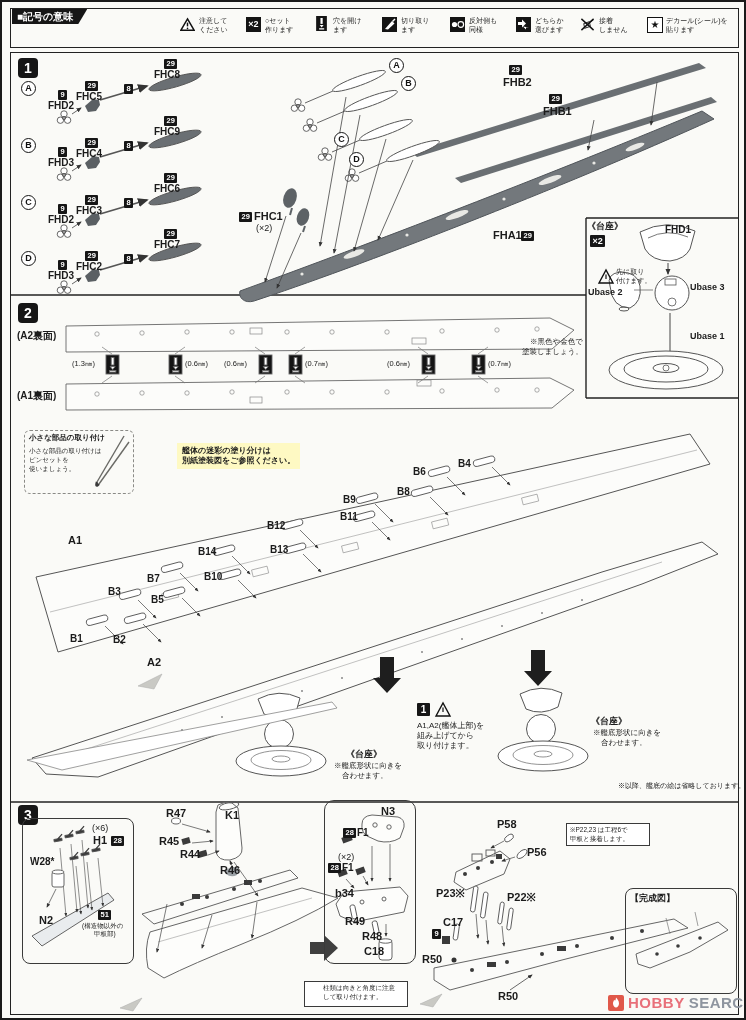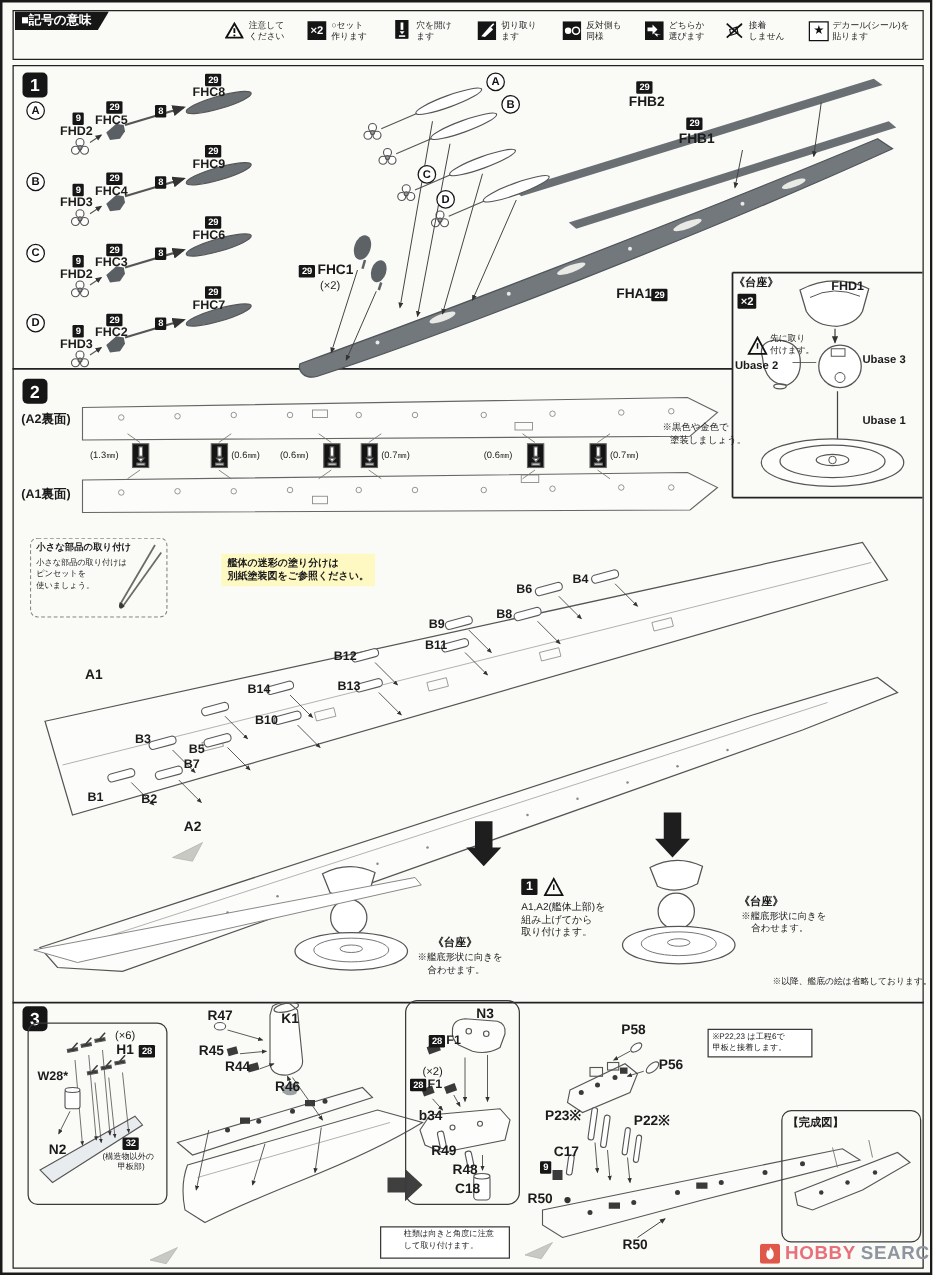--- a/index.html
+++ b/index.html
@@ -562,21 +562,21 @@
 
 <div class="lb f9 bold" style="left:585px;top:219px">《台座》</div>
 <div class="bdg" style="left:588px;top:233px;font-size:9px;line-height:12px">×2</div>
 <div class="lb f10 bold" style="left:663px;top:222px">FHD1</div>
 <div class="lb f7" style="left:614px;top:266px">先に取り</div>
 <div class="lb f7" style="left:614px;top:275px">付けます。</div>
 <div class="lb f9 bold" style="left:586px;top:285px">Ubase 2</div>
 <div class="lb f9 bold" style="left:688px;top:280px">Ubase 3</div>
 <div class="lb f9 bold" style="left:688px;top:329px">Ubase 1</div>
 <div class="lb f75" style="left:528px;top:336px">※黒色や金色で</div>
-<div class="lb f75" style="left:534px;top:346px">塗装しましょう。</div>
+<div class="lb f75" style="left:520px;top:346px">塗装しましょう。</div>
 
 <div class="stepn" style="left:16px;top:301px">2</div>
 <div class="lb f10 bold" style="left:15px;top:328px">(A2裏面)</div>
 <div class="lb f10 bold" style="left:15px;top:388px">(A1裏面)</div>
 <div class="lb f75" style="left:70px;top:358px">(1.3㎜)</div>
 <div class="lb f75" style="left:183px;top:358px">(0.6㎜)</div>
 <div class="lb f75" style="left:222px;top:358px">(0.6㎜)</div>
 <div class="lb f75" style="left:303px;top:358px">(0.7㎜)</div>
 <div class="lb f75" style="left:385px;top:358px">(0.6㎜)</div>
 <div class="lb f75" style="left:486px;top:358px">(0.7㎜)</div>
@@ -592,21 +592,21 @@
   <div>別紙塗装図をご参照ください。</div>
 </div>
 
 <div class="lb f11 bold" style="left:66px;top:532px">A1</div>
 <div class="lb f11 bold" style="left:145px;top:654px">A2</div>
 
 <div class="lb f10 bold" style="left:68px;top:631px">B1</div>
 <div class="lb f10 bold" style="left:111px;top:632px">B2</div>
 <div class="lb f10 bold" style="left:106px;top:584px">B3</div>
 <div class="lb f10 bold" style="left:149px;top:592px">B5</div>
-<div class="lb f10 bold" style="left:145px;top:604px">B7</div>
+<div class="lb f10 bold" style="left:145px;top:571px">B7</div>
 <div class="lb f10 bold" style="left:196px;top:544px">B14</div>
 <div class="lb f10 bold" style="left:202px;top:569px">B10</div>
 <div class="lb f10 bold" style="left:265px;top:518px">B12</div>
 <div class="lb f10 bold" style="left:268px;top:542px">B13</div>
 <div class="lb f10 bold" style="left:341px;top:492px">B9</div>
 <div class="lb f10 bold" style="left:338px;top:509px">B11</div>
 <div class="lb f10 bold" style="left:395px;top:484px">B8</div>
 <div class="lb f10 bold" style="left:411px;top:464px">B6</div>
 <div class="lb f10 bold" style="left:456px;top:456px">B4</div>
 
@@ -623,21 +623,21 @@
 <div class="lb f75" style="left:599px;top:737px">合わせます。</div>
 <div class="lb f7" style="left:616px;top:780px">※以降、艦底の絵は省略しております。</div>
 
 <div class="stepn" style="left:16px;top:803px">3</div>
 <div class="box" style="left:20px;top:816px;width:112px;height:146px;border-radius:8px"></div>
 <div class="lb f10 bold" style="left:28px;top:854px">W28*</div>
 <div class="lb f9" style="left:90px;top:821px">(×6)</div>
 <div class="lb f11 bold" style="left:91px;top:832px">H1</div>
 <div class="bdg" style="left:109px;top:834px">28</div>
 <div class="lb f11 bold" style="left:37px;top:912px">N2</div>
-<div class="bdg" style="left:96px;top:908px">32</div>
+<div class="bdg" style="left:96px;top:908px">51</div>
 <div class="lb f6" style="left:80px;top:920px">(構造物以外の</div>
 <div class="lb f6" style="left:92px;top:928px">甲板部)</div>
 
 <div class="lb f11 bold" style="left:164px;top:805px">R47</div>
 <div class="lb f11 bold" style="left:223px;top:807px">K1</div>
 <div class="lb f11 bold" style="left:157px;top:833px">R45</div>
 <div class="lb f11 bold" style="left:178px;top:846px">R44</div>
 <div class="lb f11 bold" style="left:218px;top:862px">R46</div>
 
 <div class="box" style="left:322px;top:798px;width:92px;height:164px;border-radius:10px"></div>

